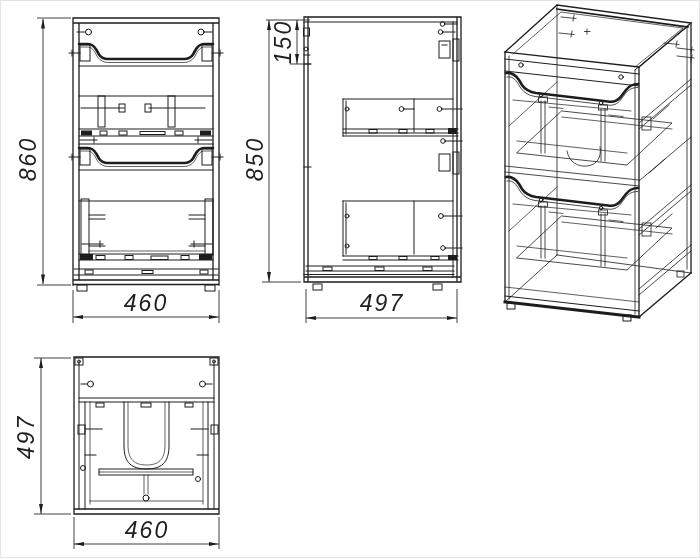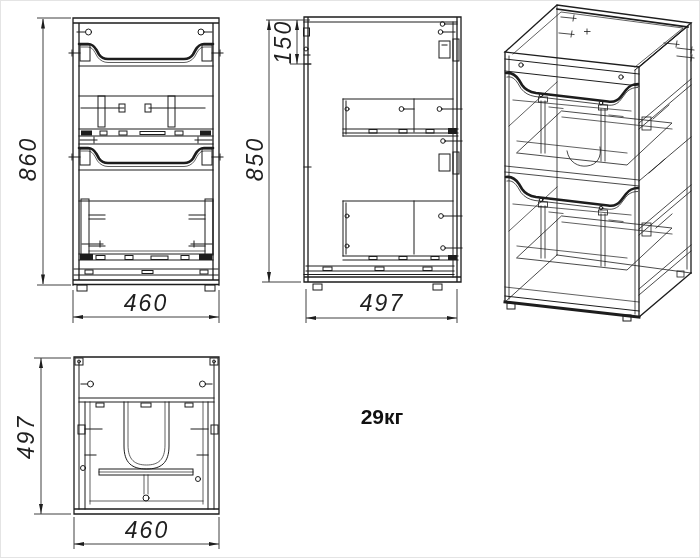--- a/index.html
+++ b/index.html
@@ -282,15 +282,14 @@
       <path d="M504,295 L638,310"></path>
       <path class="thk3" d="M504,301 L638,316"></path>
       <path class="s13" d="M638,316 L690,272"></path>
       <path class="s08" d="M556,254 L690,272 M504,301 L556,254"></path>
       <rect x="506" y="302" width="8" height="6"></rect>
         <rect x="622" y="314" width="8" height="6"></rect>
         <rect class="s08" x="676" y="270" width="7" height="6"></rect>
     </g>
   </svg>
 
-  <div class="weight">29кг</div>
 
 </div>
 
 </body></html>

